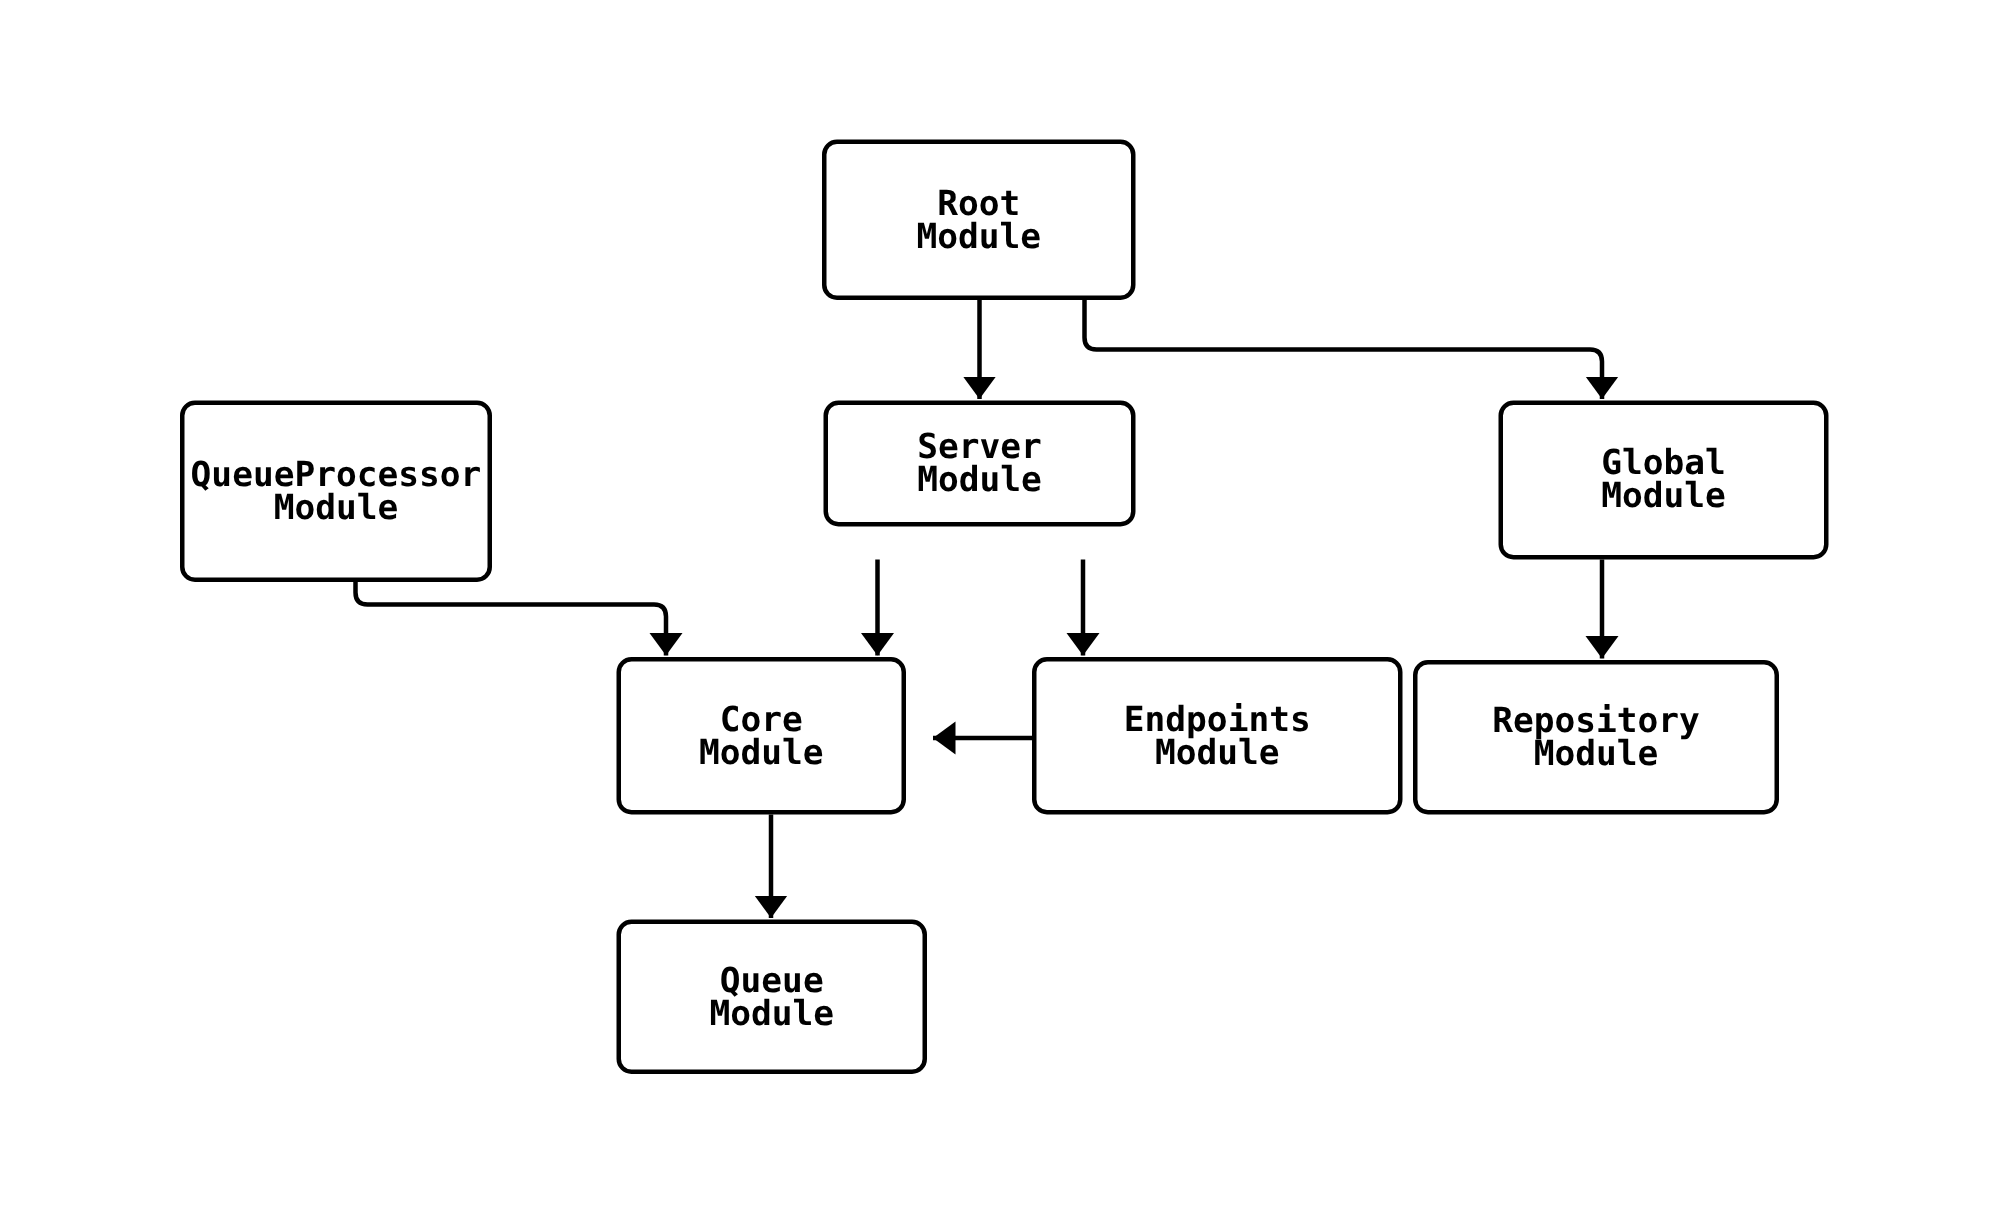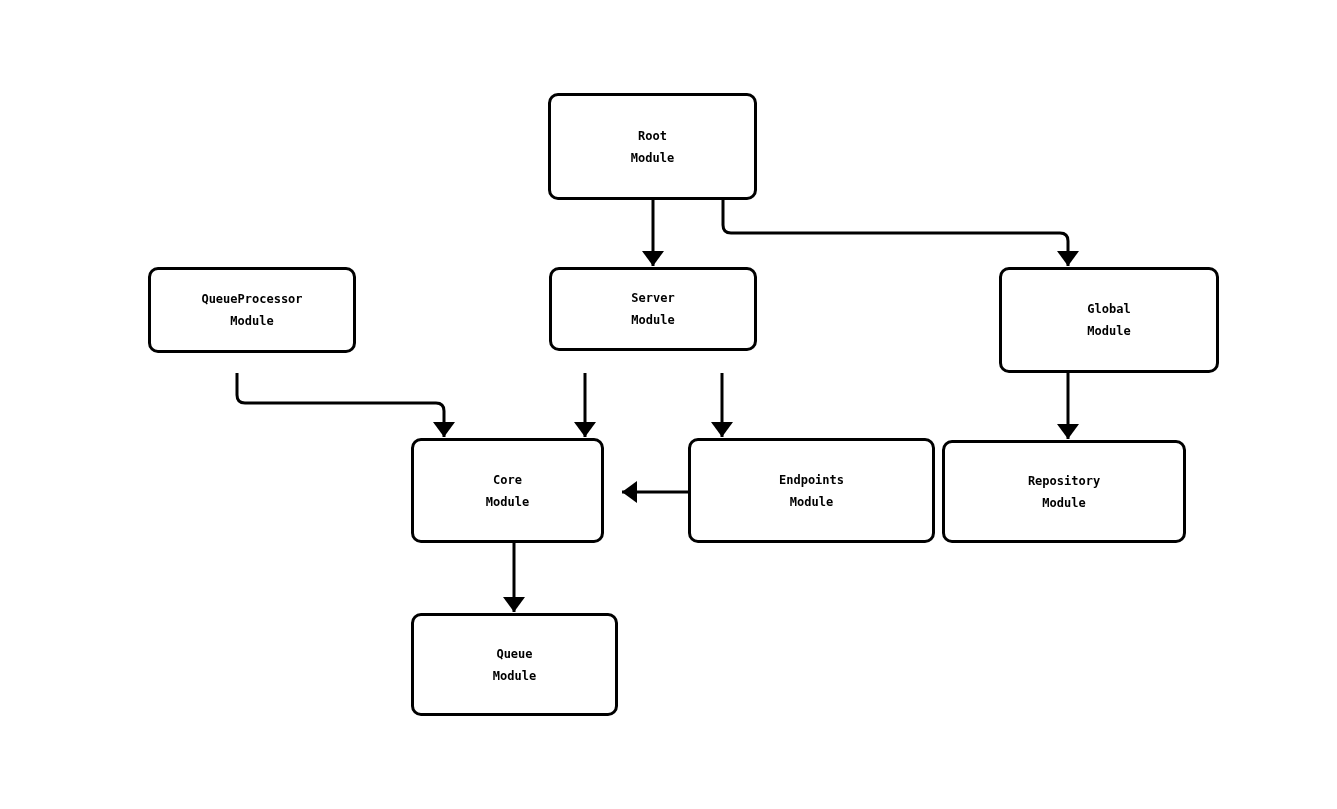--- a/index.html
+++ b/index.html
@@ -31,21 +31,21 @@
     position: absolute;
     box-sizing: border-box;
     border: 3px solid #000000;
     border-radius: 10px;
     background: #ffffff;
     display: flex;
     align-items: center;
     justify-content: center;
     text-align: center;
     font-weight: bold;
-    font-size: 12px;
+    font-size: 23px;
     line-height: 22px;
     color: #000000;
     white-space: pre-line;
   }
 </style>
 </head>
 <body>
 
 <div class="canvas">
   <svg id="edge-layer" viewBox="0 0 1337 809" xmlns="http://www.w3.org/2000/svg">
@@ -61,21 +61,21 @@
         <path d="M585,373 L585,437" class="edge" marker-end="url(#arrowhead)"></path>
         <path d="M722,373 L722,437" class="edge" marker-end="url(#arrowhead)"></path>
         <path d="M688,492 L622,492" class="edge" marker-end="url(#arrowhead)"></path>
         <path d="M1068,373 L1068,439" class="edge" marker-end="url(#arrowhead)"></path>
         <path d="M514,543 L514,612" class="edge" marker-end="url(#arrowhead)"></path>
       </g>
   </svg>
   <div id="node-layer">
       <div class="node" style="left: 548px; top: 93px; width: 209px; height: 107px;"><span>Root
 Module</span></div>
-      <div class="node" style="left: 148px; top: 267px; width: 208px; height: 86px;"><span>QueueProcessor
+      <div class="node" style="left: 120px; top: 267px; width: 208px; height: 121px;"><span>QueueProcessor
 Module</span></div>
       <div class="node" style="left: 549px; top: 267px; width: 208px; height: 84px;"><span>Server
 Module</span></div>
       <div class="node" style="left: 999px; top: 267px; width: 220px; height: 106px;"><span>Global
 Module</span></div>
       <div class="node" style="left: 411px; top: 438px; width: 193px; height: 105px;"><span>Core
 Module</span></div>
       <div class="node" style="left: 688px; top: 438px; width: 247px; height: 105px;"><span>Endpoints
 Module</span></div>
       <div class="node" style="left: 912px; top: 440px; width: 244px; height: 103px; margin-left: 30px;"><span>Repository

